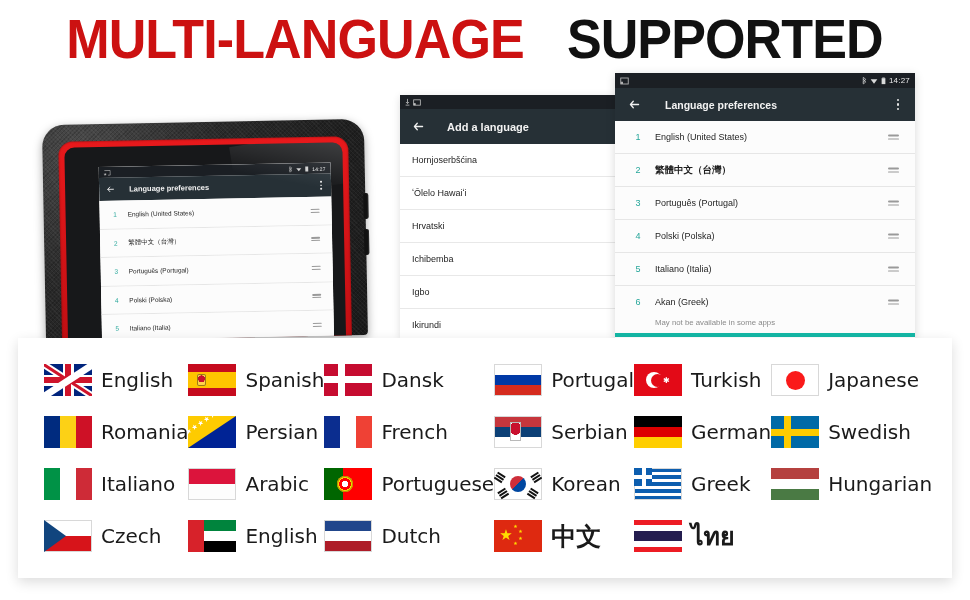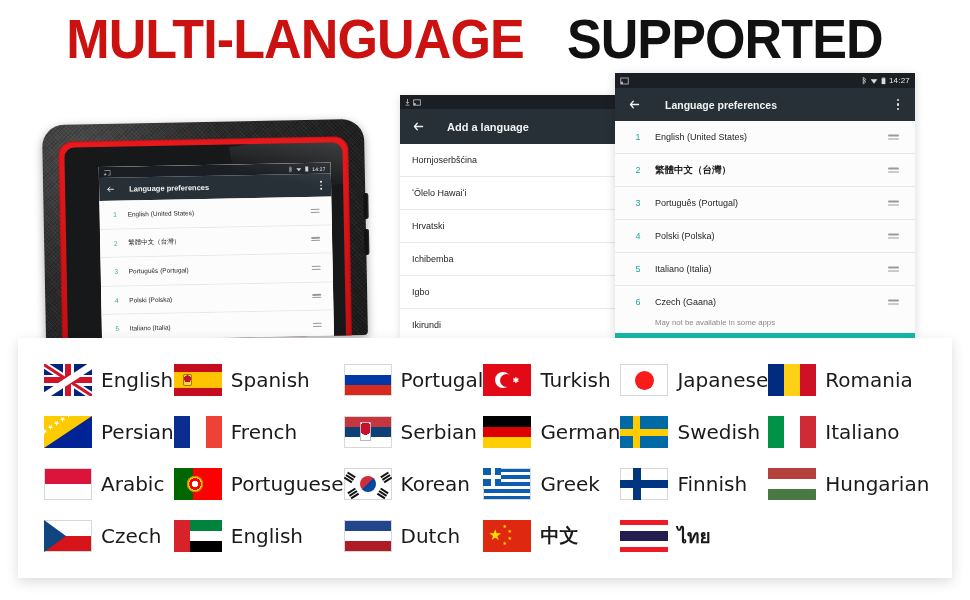--- a/index.html
+++ b/index.html
@@ -139,21 +139,21 @@
   #rightPanel .statusbar{height:15px;}
   #rightPanel .sb-time{font-size:8px;}
   #rightPanel .appbar{height:33px;padding:0 13px;}
   #rightPanel .appbar .apptitle{font-size:10.5px;margin-left:24px;}
   #rightPanel .appbar .kebab{right:16px;}
   #rightPanel .appbar .kebab i{width:2.4px;height:2.4px;}
   #rightPanel .lang-row{min-height:32px;padding:0 16px;}
   #rightPanel .lang-num{font-size:9px;width:14px;}
   #rightPanel .lang-name{font-size:9px;margin-left:10px;}
   #rightPanel .lang-name.bold{font-size:9.5px;}
-  #rightPanel .lang-sub{font-size:7.8px;padding:0 16px 6px 40px;background:#fcfcfc;border-bottom:6px solid #14b8a6;}
+  #rightPanel .lang-sub{font-size:7.8px;padding:0 16px 6px 40px;background:#fcfcfc;border-bottom:4px solid #14b8a6;}
   #rightPanel .drag{right:16px;top:50%;transform:translateY(-50%);gap:2px;}
   #rightPanel .drag i{width:11px;height:1.6px;}
   .row-withsub{border-bottom:none !important;}
 
   
   #flagPanel{
     position:absolute;left:18px;top:338px;width:934px;height:240px;
     background:#ffffff;
     box-shadow:0 4px 12px rgba(0,0,0,.14);
   }
@@ -164,21 +164,21 @@
   .flag-cell{display:flex;align-items:center;gap:9px;}
   .flag{
     width:48px;height:32px;flex:0 0 48px;position:relative;overflow:hidden;
     background:#fff;
   }
   .flag.bordered{box-shadow:inset 0 0 0 1px #d8d8d8;}
   .flag-label{
     font-size:20px;color:#1a1a1a;white-space:nowrap;
     font-family:"DejaVu Sans","Liberation Sans",sans-serif;
   }
-  .flag-label.cjk{font-weight:bold;font-size:19px;}
+  .flag-label.cjk{font-weight:bold;font-size:25px;}
 
   
   .f-uk{background:#00247d;}
   .f-uk:before{content:"";position:absolute;left:-30%;top:50%;width:160%;height:7px;margin-top:-3.5px;background:#fff;transform:rotate(33deg);box-shadow:0 0 0 0 #fff;}
   .f-uk:after{content:"";position:absolute;left:-30%;top:50%;width:160%;height:7px;margin-top:-3.5px;background:#fff;transform:rotate(-33deg);}
   .f-uk .d1,.f-uk .d2{position:absolute;left:-30%;top:50%;width:160%;height:3px;margin-top:-1.5px;background:#cf142b;}
   .f-uk .d1{transform:rotate(33deg);}
   .f-uk .d2{transform:rotate(-33deg);}
   .f-uk .cv{position:absolute;left:0;top:50%;width:100%;height:11px;margin-top:-5.5px;background:#fff;}
   .f-uk .ch{position:absolute;top:0;left:50%;width:11px;height:100%;margin-left:-5.5px;background:#fff;}
@@ -470,21 +470,21 @@
         <div class="lang-row">
           <span class="lang-num">5</span>
           <span class="lang-name">Italiano (Italia)</span>
           <span class="drag">
             <i></i>
             <i></i>
           </span>
         </div>
         <div class="lang-row row-withsub">
           <span class="lang-num">6</span>
-          <span class="lang-name">Czech (Gaana)</span>
+          <span class="lang-name">Akan (Greek)</span>
           <span class="drag">
             <i></i>
             <i></i>
           </span>
         </div>
         <div class="lang-sub">May not be available in some apps</div>
       </div>
   </div>
 
   <div id="flagPanel">
@@ -500,20 +500,27 @@
           </span>
           <span class="flag-label">English</span>
         </div>
         <div class="flag-cell">
           <span class="flag f-es">
             <span class="crest"></span>
           </span>
           <span class="flag-label">Spanish</span>
         </div>
         <div class="flag-cell">
+          <span class="flag f-dk">
+            <span class="vb"></span>
+            <span class="hb"></span>
+          </span>
+          <span class="flag-label">Dansk</span>
+        </div>
+        <div class="flag-cell">
           <span class="flag f-ru bordered"></span>
           <span class="flag-label">Portugal</span>
         </div>
         <div class="flag-cell">
           <span class="flag f-tr">
             <span class="moon"></span>
             <span class="moon2"></span>
             <span class="star">✱</span>
           </span>
           <span class="flag-label">Turkish</span>
@@ -582,27 +589,20 @@
         </div>
         <div class="flag-cell">
           <span class="flag f-gr bordered">
             <span class="canton"></span>
             <span class="cv"></span>
             <span class="ch"></span>
           </span>
           <span class="flag-label">Greek</span>
         </div>
         <div class="flag-cell">
-          <span class="flag f-fi bordered">
-            <span class="vb"></span>
-            <span class="hb"></span>
-          </span>
-          <span class="flag-label">Finnish</span>
-        </div>
-        <div class="flag-cell">
           <span class="flag f-hu"></span>
           <span class="flag-label">Hungarian</span>
         </div>
         <div class="flag-cell">
           <span class="flag f-cz bordered">
             <span class="tri"></span>
           </span>
           <span class="flag-label">Czech</span>
         </div>
         <div class="flag-cell">

